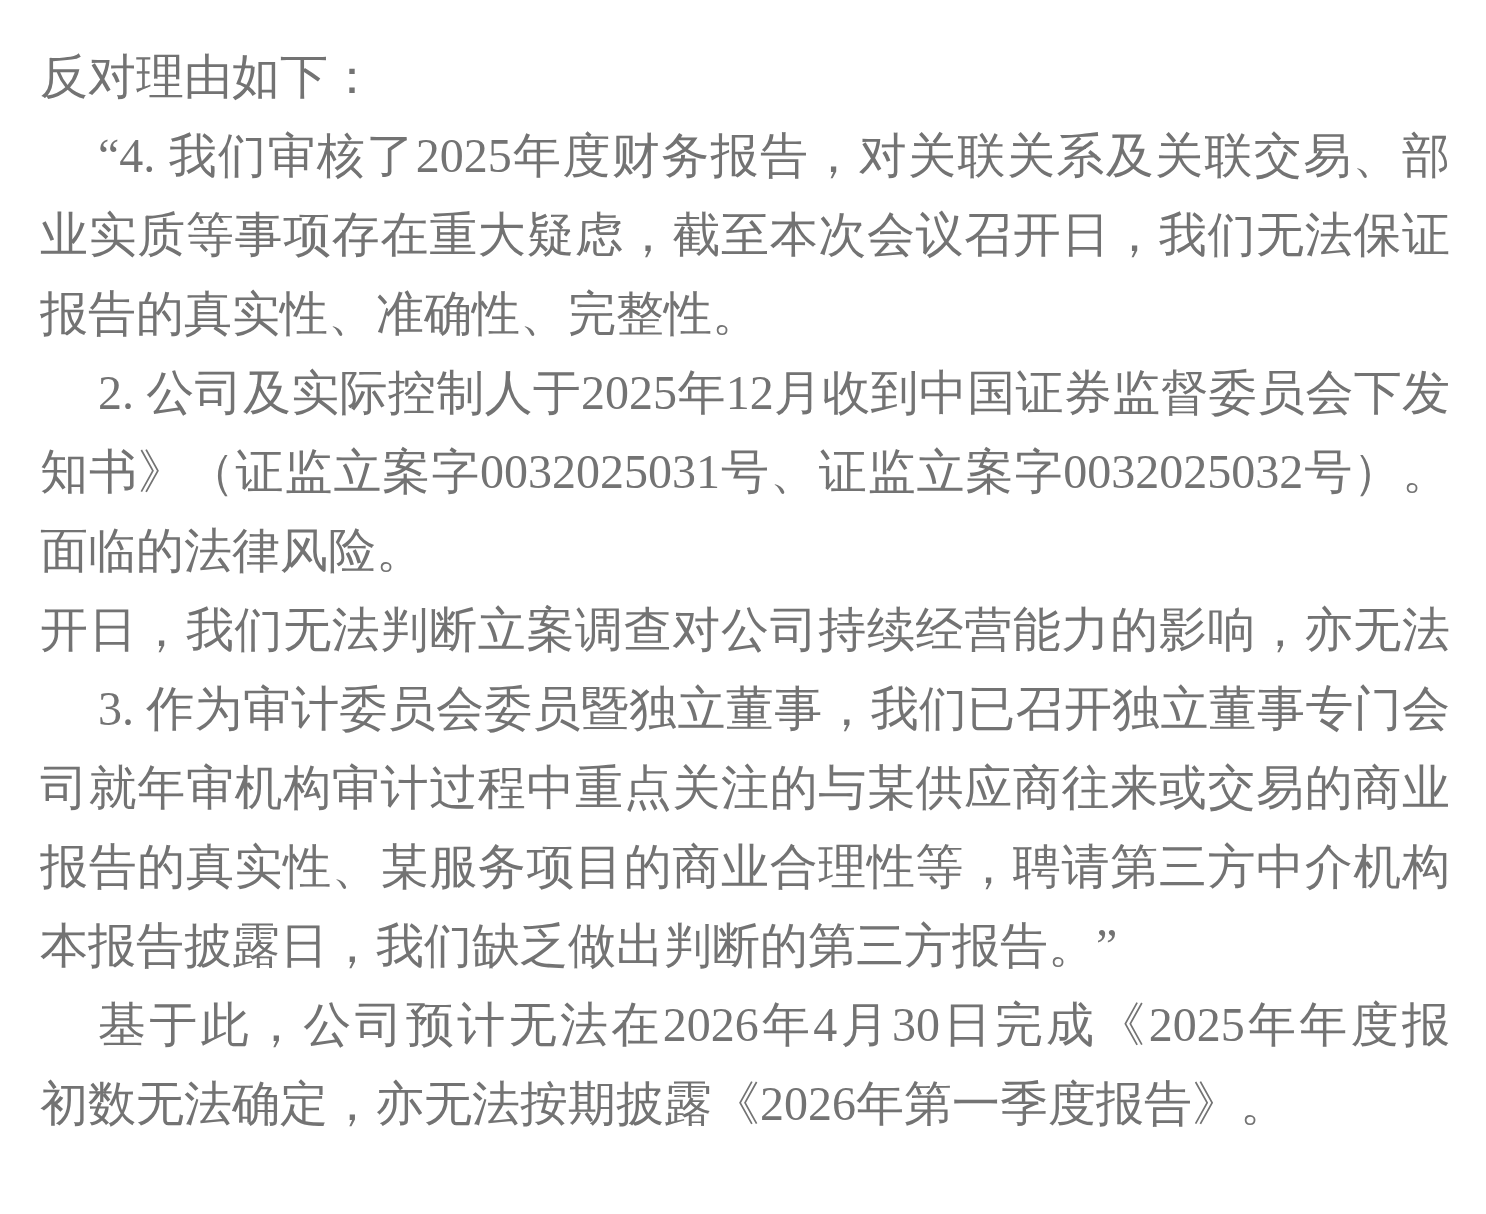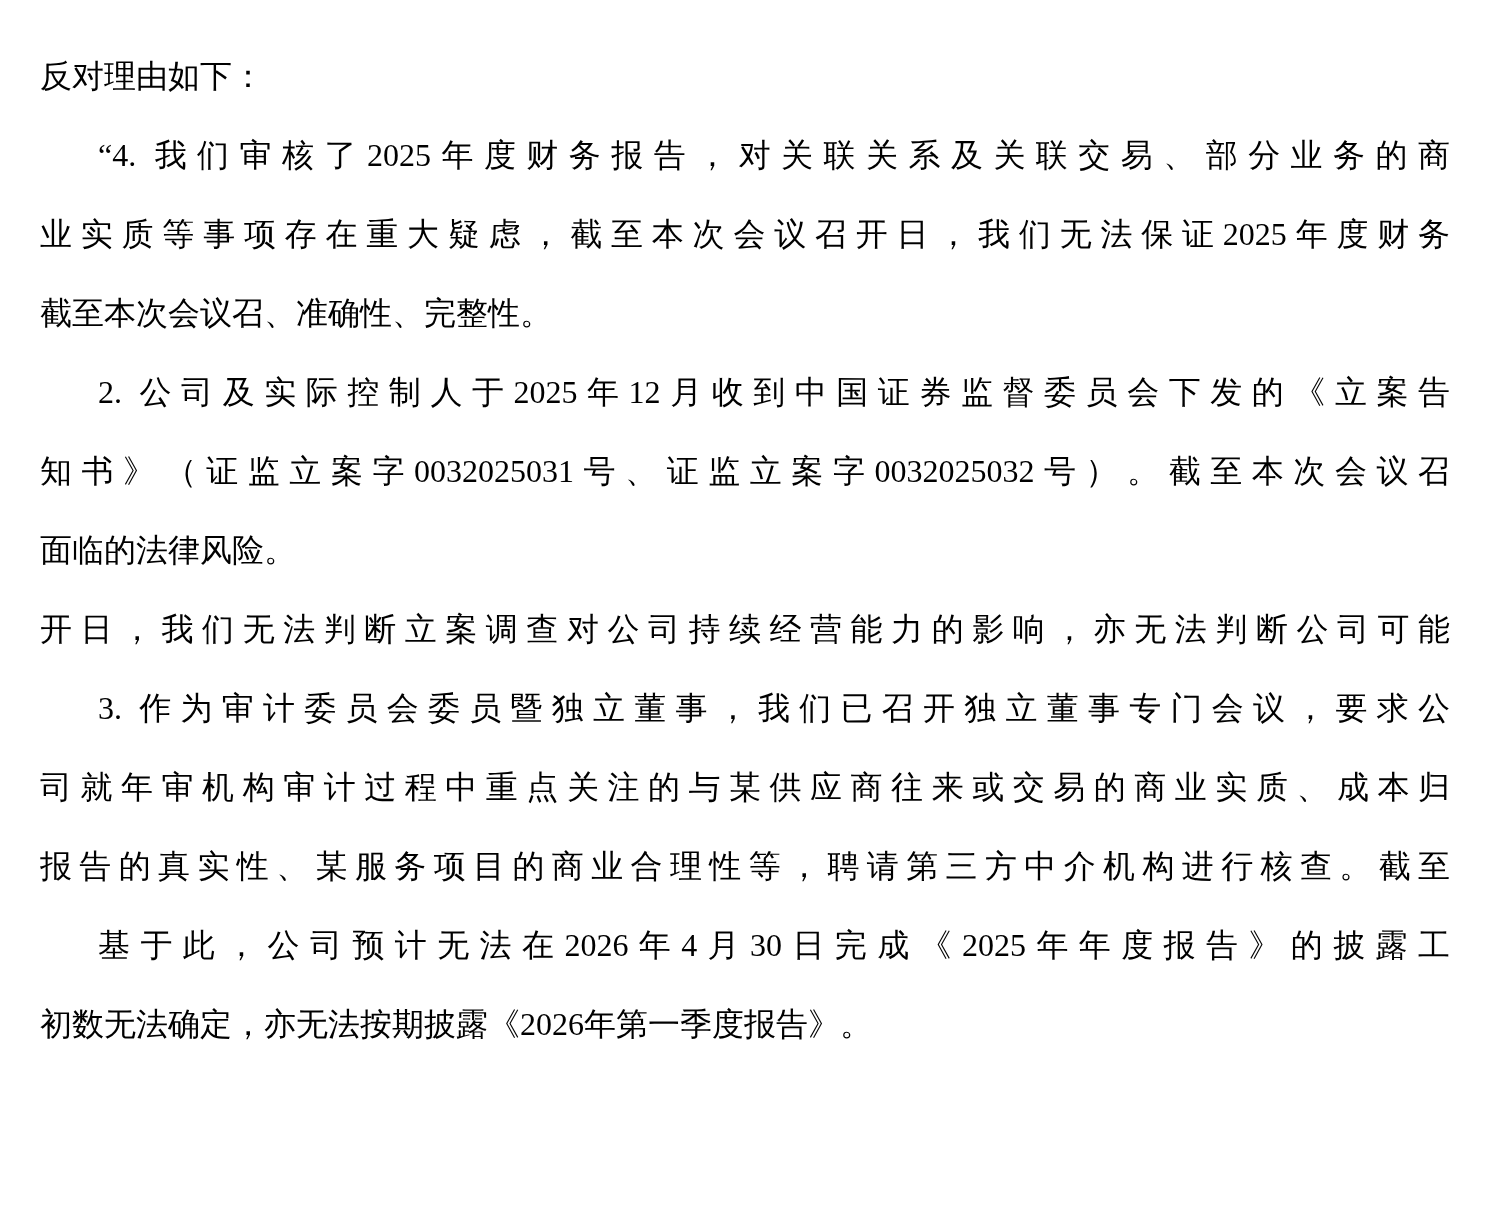--- a/index.html
+++ b/index.html
@@ -18,46 +18,47 @@
     width: 1486px;
     height: 1214px;
     padding: 37px 36px 0 40px;
     background: #ffffff;
     color: #000000;
     overflow: hidden;
   }
   .text-line {
     margin: 0;
     padding: 0;
-    font-size: 32px;
+    font-size: 48px;
     line-height: 79px;
     letter-spacing: 0;
-    color: #000000;
+    color: #737373;
     text-align: justify;
     text-align-last: justify;
     overflow: hidden;
     max-height: 79px;
   }
   .text-line.para-end {
     text-align-last: left;
   }
   .text-line.para-start {
     text-indent: 58px;
   }
 </style>
 </head>
 <body>
 
 <div class="page">
   <p class="text-line para-end">反对理由如下：</p>
   <p class="text-line para-start">“4. 我们审核了2025年度财务报告，对关联关系及关联交易、部分业务的商</p>
   <p class="text-line">业实质等事项存在重大疑虑，截至本次会议召开日，我们无法保证2025年度财务</p>
-  <p class="text-line para-end">截至本次会议召、准确性、完整性。</p>
+  <p class="text-line para-end">报告的真实性、准确性、完整性。</p>
   <p class="text-line para-start">2. 公司及实际控制人于2025年12月收到中国证券监督委员会下发的《立案告</p>
   <p class="text-line">知书》（证监立案字0032025031号、证监立案字0032025032号）。截至本次会议召</p>
   <p class="text-line para-end">面临的法律风险。</p>
   <p class="text-line">开日，我们无法判断立案调查对公司持续经营能力的影响，亦无法判断公司可能</p>
   <p class="text-line para-start">3. 作为审计委员会委员暨独立董事，我们已召开独立董事专门会议，要求公</p>
   <p class="text-line">司就年审机构审计过程中重点关注的与某供应商往来或交易的商业实质、成本归</p>
   <p class="text-line">报告的真实性、某服务项目的商业合理性等，聘请第三方中介机构进行核查。截至</p>
+  <p class="text-line para-end">本报告披露日，我们缺乏做出判断的第三方报告。”</p>
   <p class="text-line para-start">基于此，公司预计无法在2026年4月30日完成《2025年年度报告》的披露工</p>
   <p class="text-line para-end">初数无法确定，亦无法按期披露《2026年第一季度报告》。</p>
 </div>
 
 </body></html>

